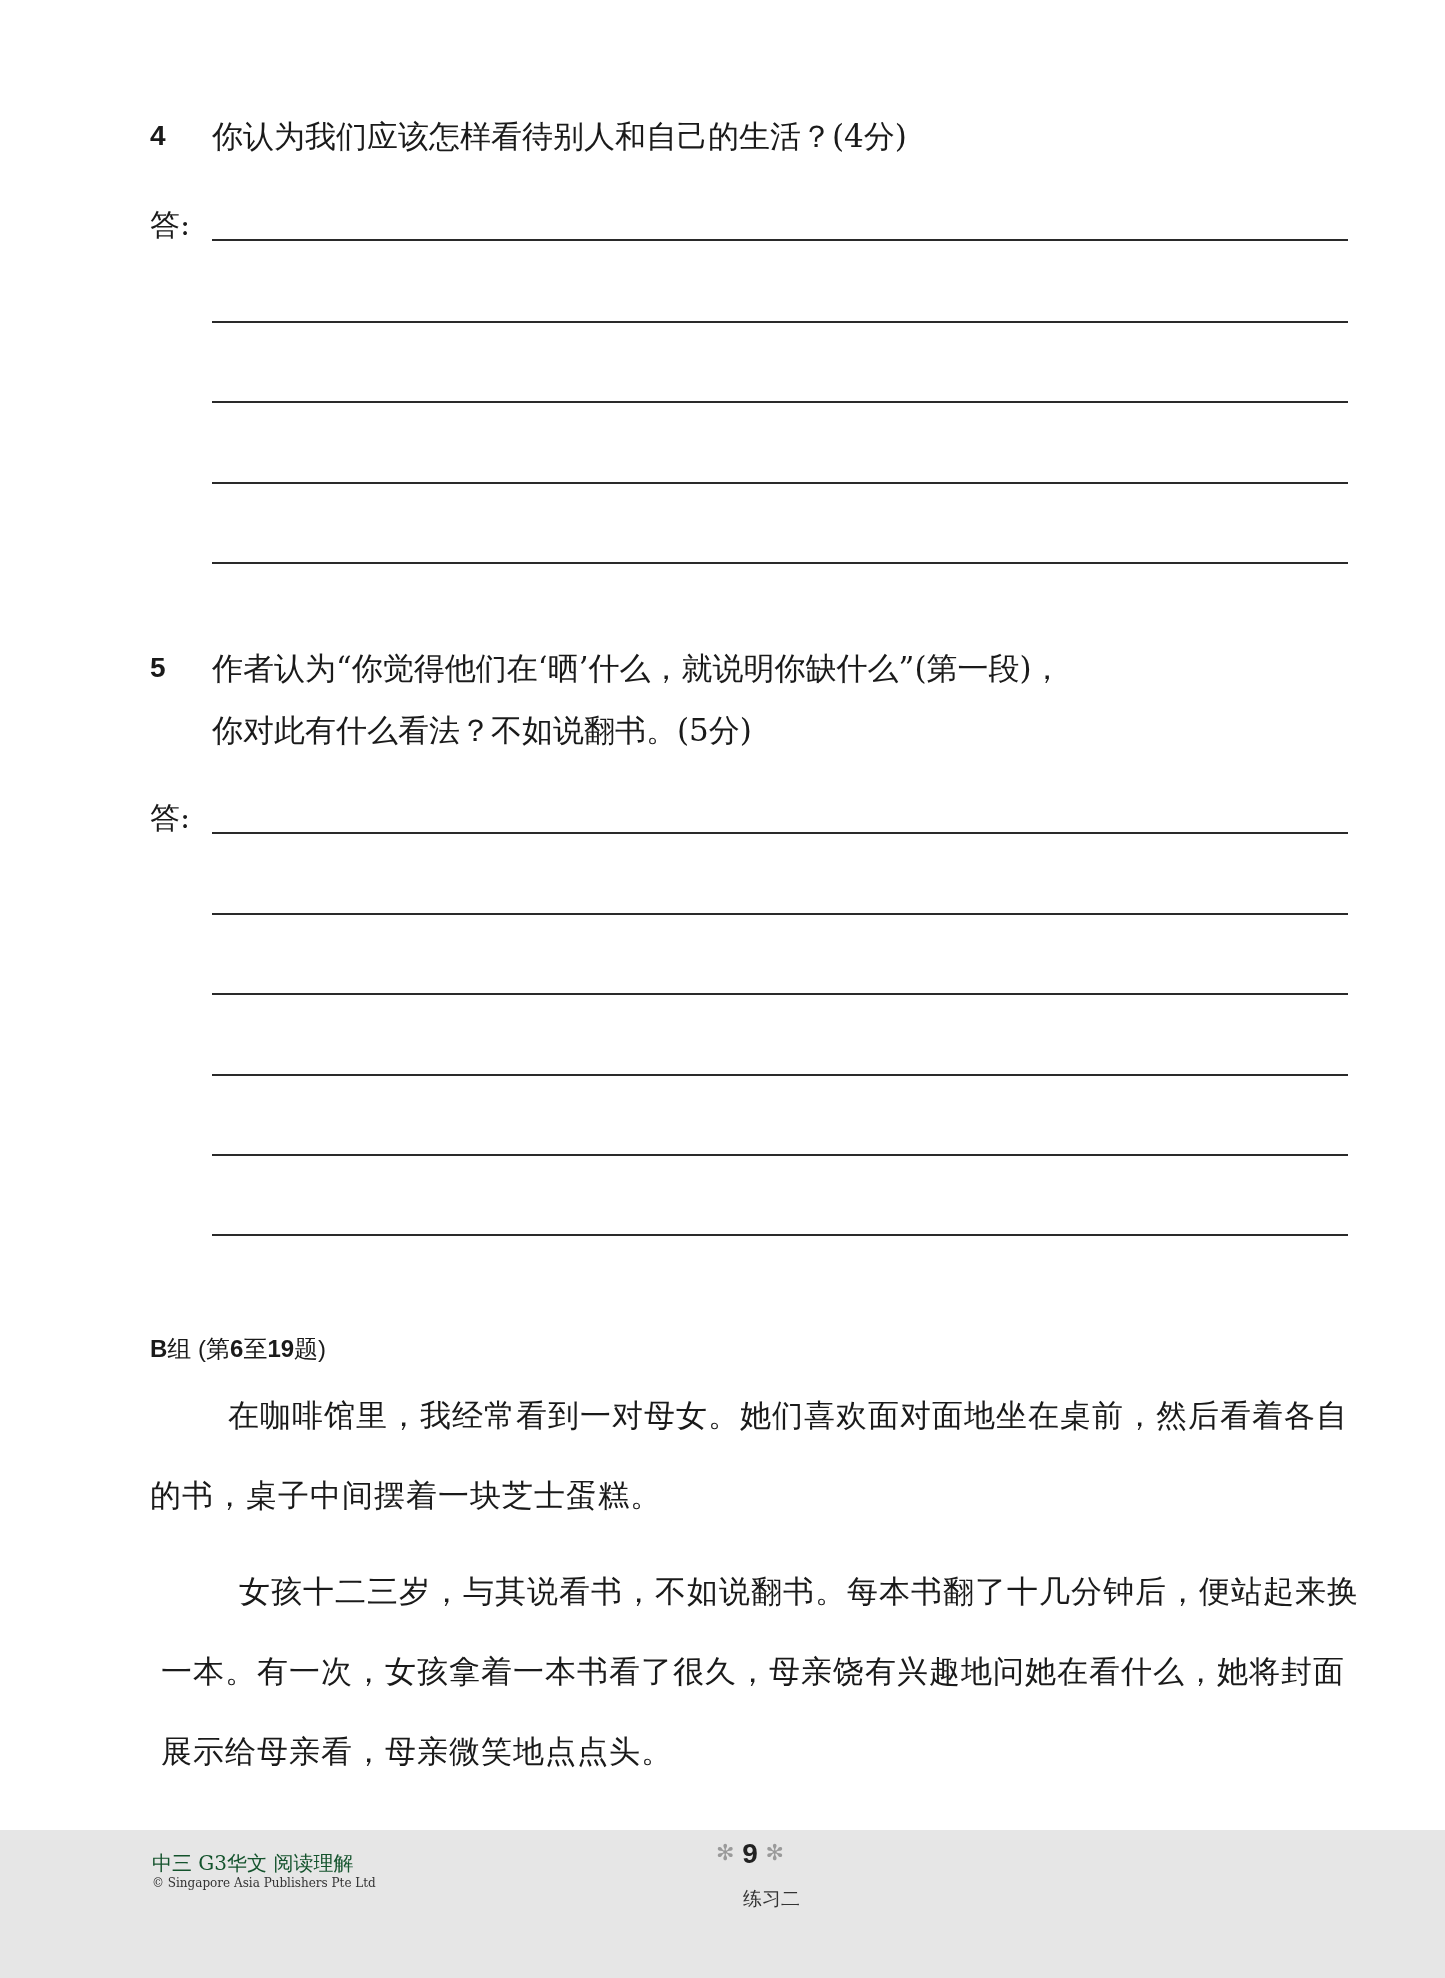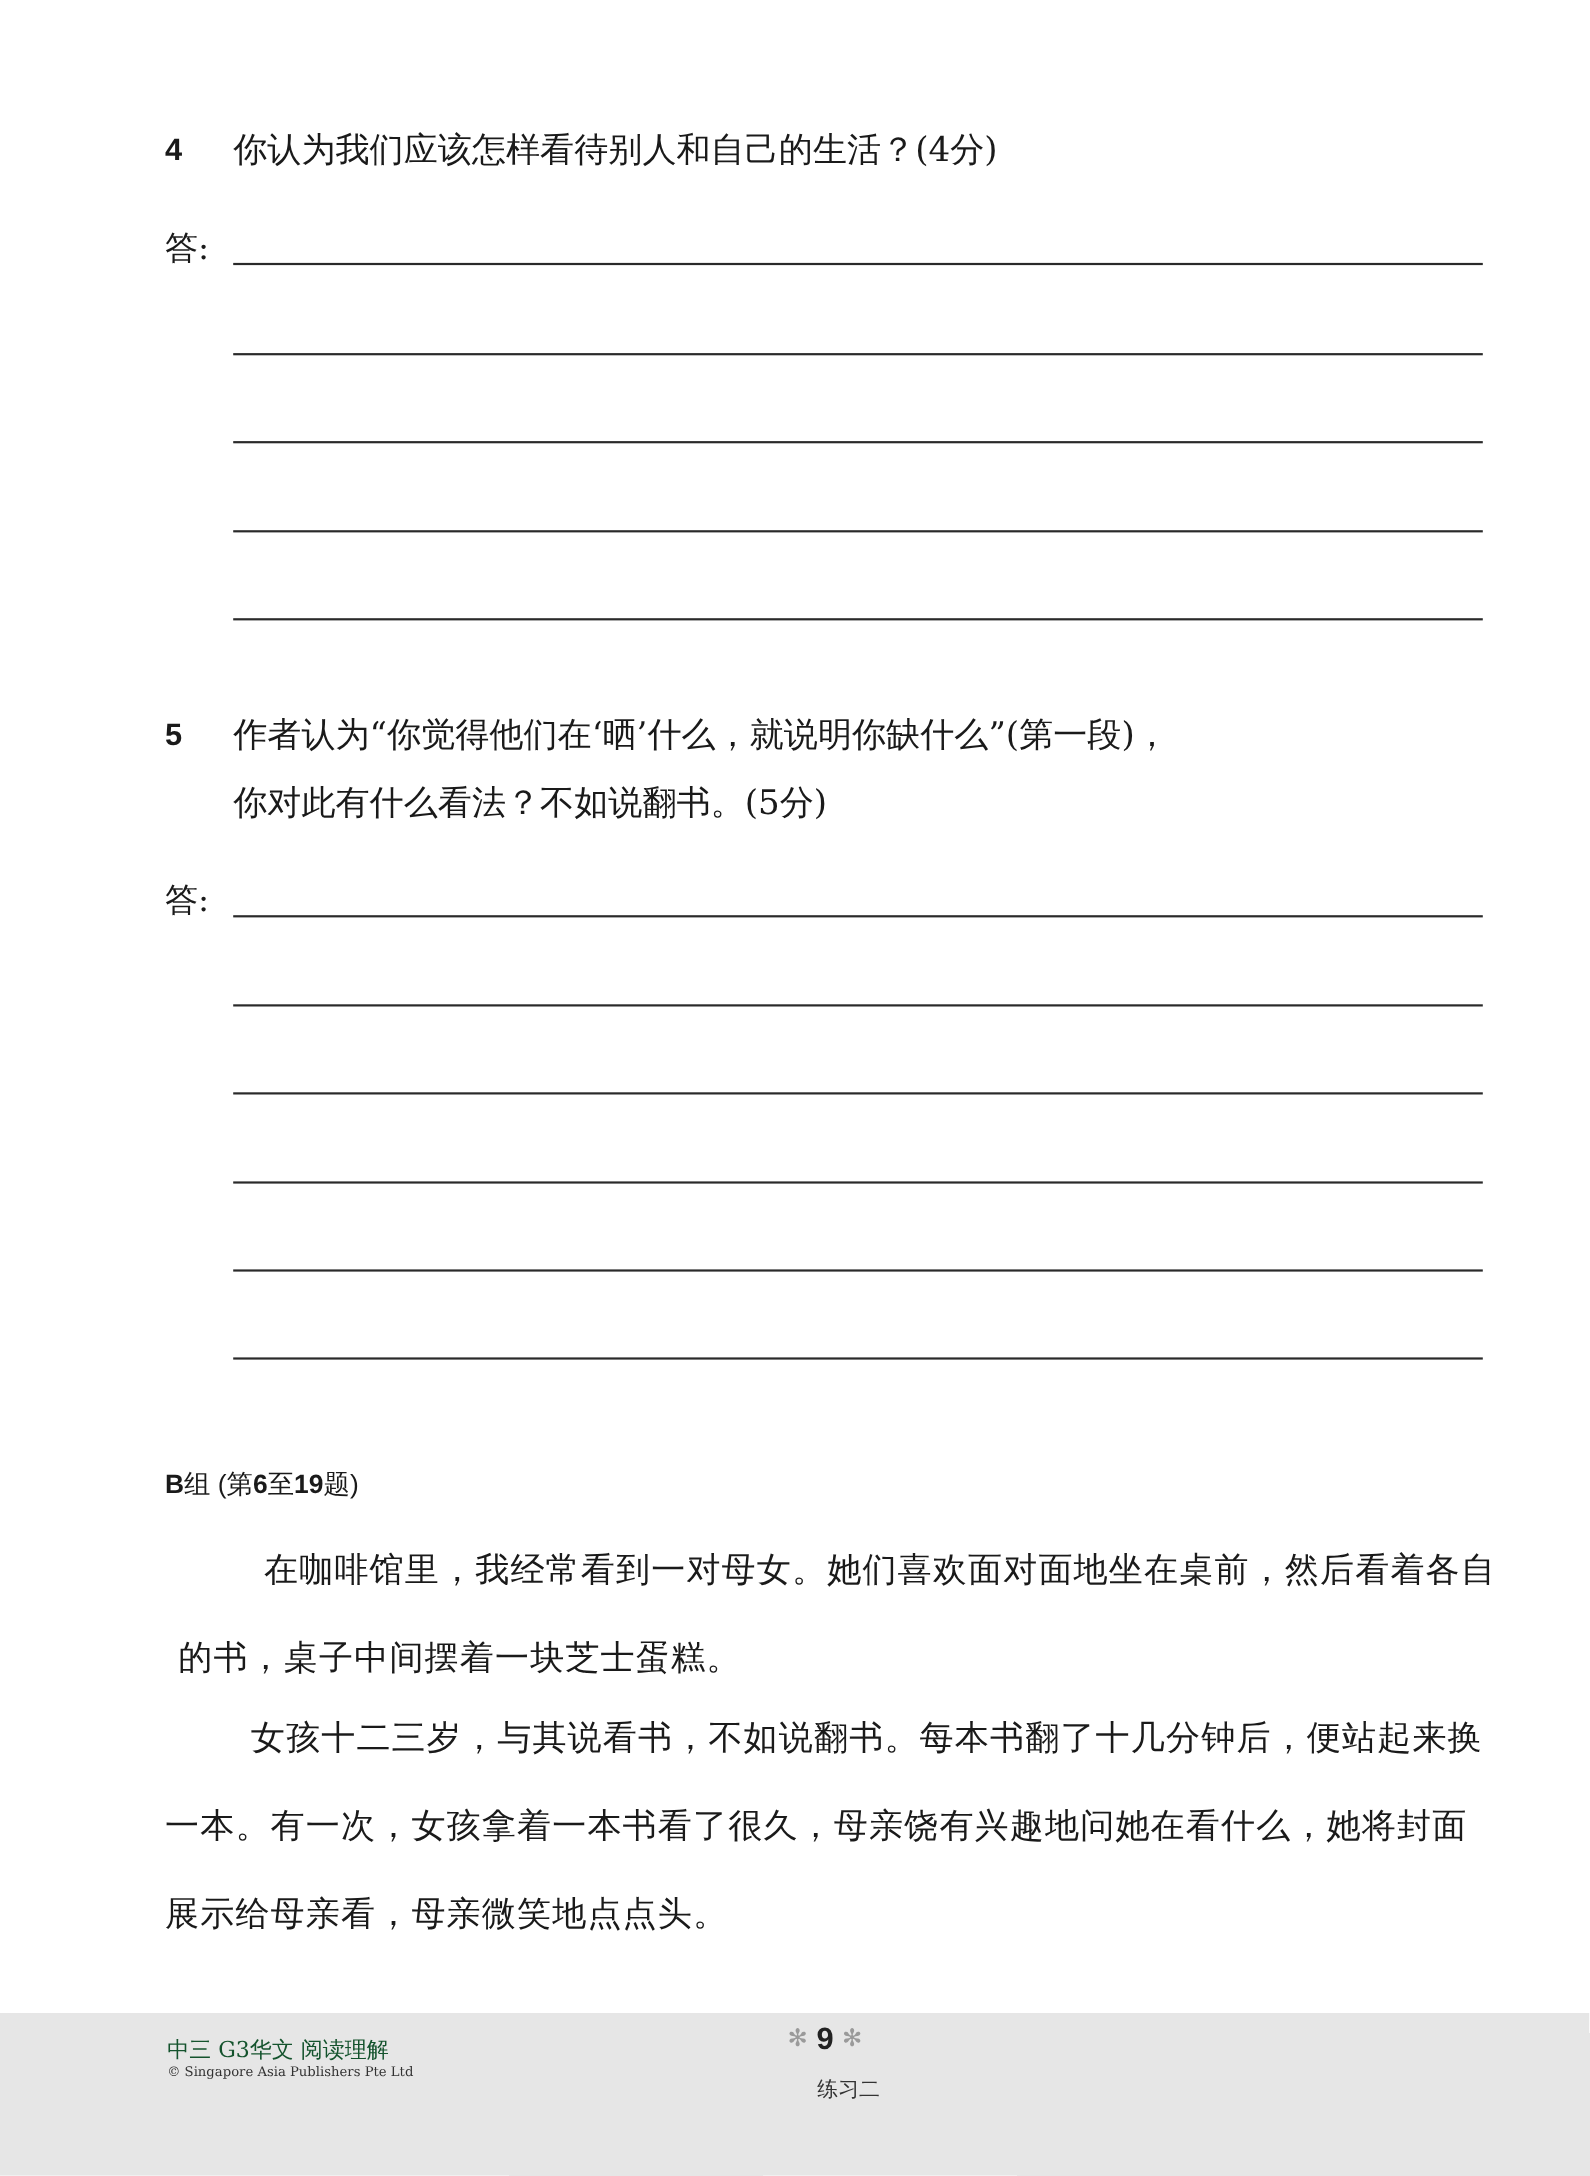--- a/index.html
+++ b/index.html
@@ -44,22 +44,22 @@
 <div class="line" style="top:913px;"></div>
 <div class="line" style="top:993px;"></div>
 <div class="line" style="top:1074px;"></div>
 <div class="line" style="top:1154px;"></div>
 <div class="line" style="top:1234px;"></div>
 
 <div class="section">
   <b>B</b><span>组 (第</span><b>6</b><span>至</span><b>19</b><span>题)</span>
 </div>
 
-<p class="para" style="top:1375px;margin:12px;">在咖啡馆里，我经常看到一对母女。她们喜欢面对面地坐在桌前，然后看着各自的书，桌子中间摆着一块芝士蛋糕。</p>
-<p class="para" style="top:1540px;margin:0;">女孩十二三岁，与其说看书，不如说翻书。每本书翻了十几分钟后，便站起来换一本。有一次，女孩拿着一本书看了很久，母亲饶有兴趣地问她在看什么，她将封面展示给母亲看，母亲微笑地点点头。</p>
+<p class="para" style="top:1375px;margin:0;">在咖啡馆里，我经常看到一对母女。她们喜欢面对面地坐在桌前，然后看着各自的书，桌子中间摆着一块芝士蛋糕。</p>
+<p class="para" style="top:1540px;margin:11px;">女孩十二三岁，与其说看书，不如说翻书。每本书翻了十几分钟后，便站起来换一本。有一次，女孩拿着一本书看了很久，母亲饶有兴趣地问她在看什么，她将封面展示给母亲看，母亲微笑地点点头。</p>
 
 <div class="footer">
   <div class="f-title">中三 G3华文 阅读理解</div>
   <div class="f-copy">© Singapore Asia Publishers Pte Ltd</div>
   <div class="f-page">
     <span class="star">✻</span>
     <span>9</span>
     <span class="star">✻</span>
   </div>
   <div class="f-ex">练习二</div>

